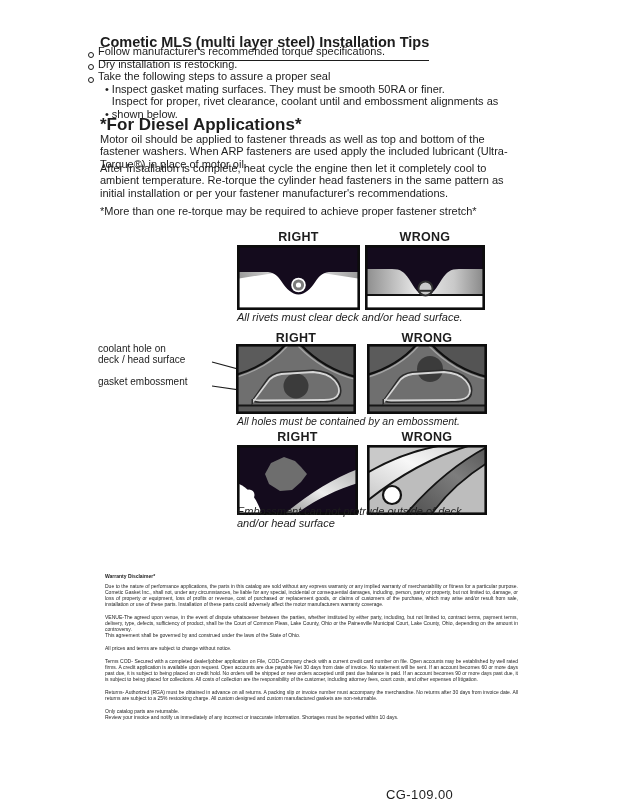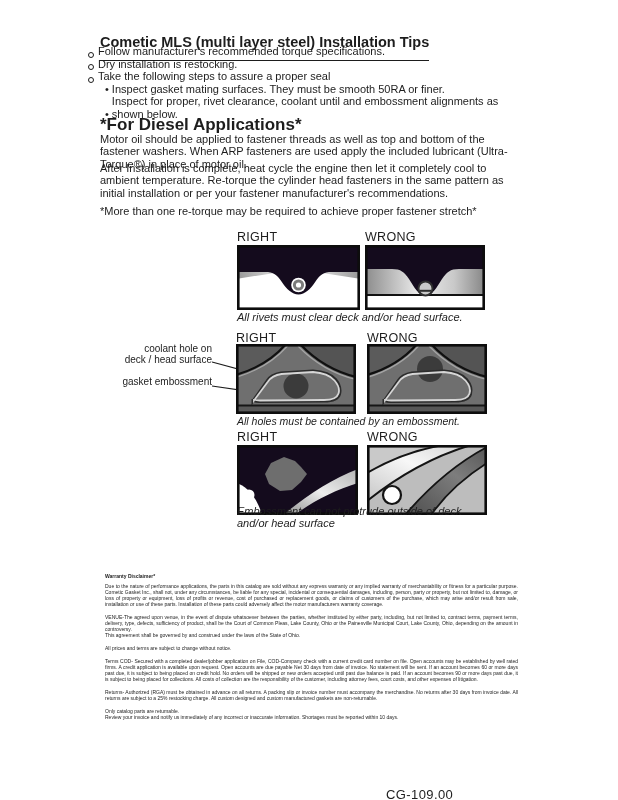--- a/index.html
+++ b/index.html
@@ -10,24 +10,24 @@
          border-bottom:1.6px solid #1d1d1d;padding-bottom:10px;display:inline-block;}
   .bullets{left:88px;top:45px;width:440px;font-size:11px;line-height:12.5px;}
   .b-line{display:flex;align-items:flex-end;}
   .circ{width:4px;height:4px;border:1px solid #1d1d1d;border-radius:50%;
         display:inline-block;margin:3.5px 4px 0 0;flex:none;}
   .sub{margin-left:17px;}
   .dot{display:inline-block;margin:0 3px 0 0;flex:none;font-size:11px;}
   .diesel-h{left:100px;top:115px;font-size:17px;font-weight:bold;}
   .para{left:100px;width:414px;font-size:11px;line-height:12.4px;}
   .p1{top:133px;} .p2{top:162px;} .note{top:205px;}
-  .dlabel{font-size:12.5px;font-weight:400;letter-spacing:.3px;}
+  .dlabel{font-size:12.5px;font-weight:700;text-align:center;letter-spacing:.3px;}
   .caption{font-size:11px;line-height:11.8px;white-space:pre-line;font-style:italic;}
   .cap2{font-size:10.5px;}
-  .ann{font-size:10px;line-height:10.6px;text-align:right;white-space:pre-line;}
+  .ann{font-size:10px;line-height:10.6px;white-space:pre-line;}
   .legal{left:105px;top:573px;width:413px;font-size:5px;line-height:6px;text-align:justify;}
   .legal h4{margin:0 0 4px 0;font-size:5px;}
   .legal p{margin:0 0 7px 0;white-space:pre-line;}
   .pagecode{left:386px;top:757px;font-size:13px;letter-spacing:.4px;margin-top:30px;}
   svg{display:block;}
 </style>
 </head>
 <body>
 
 <div class="page">

